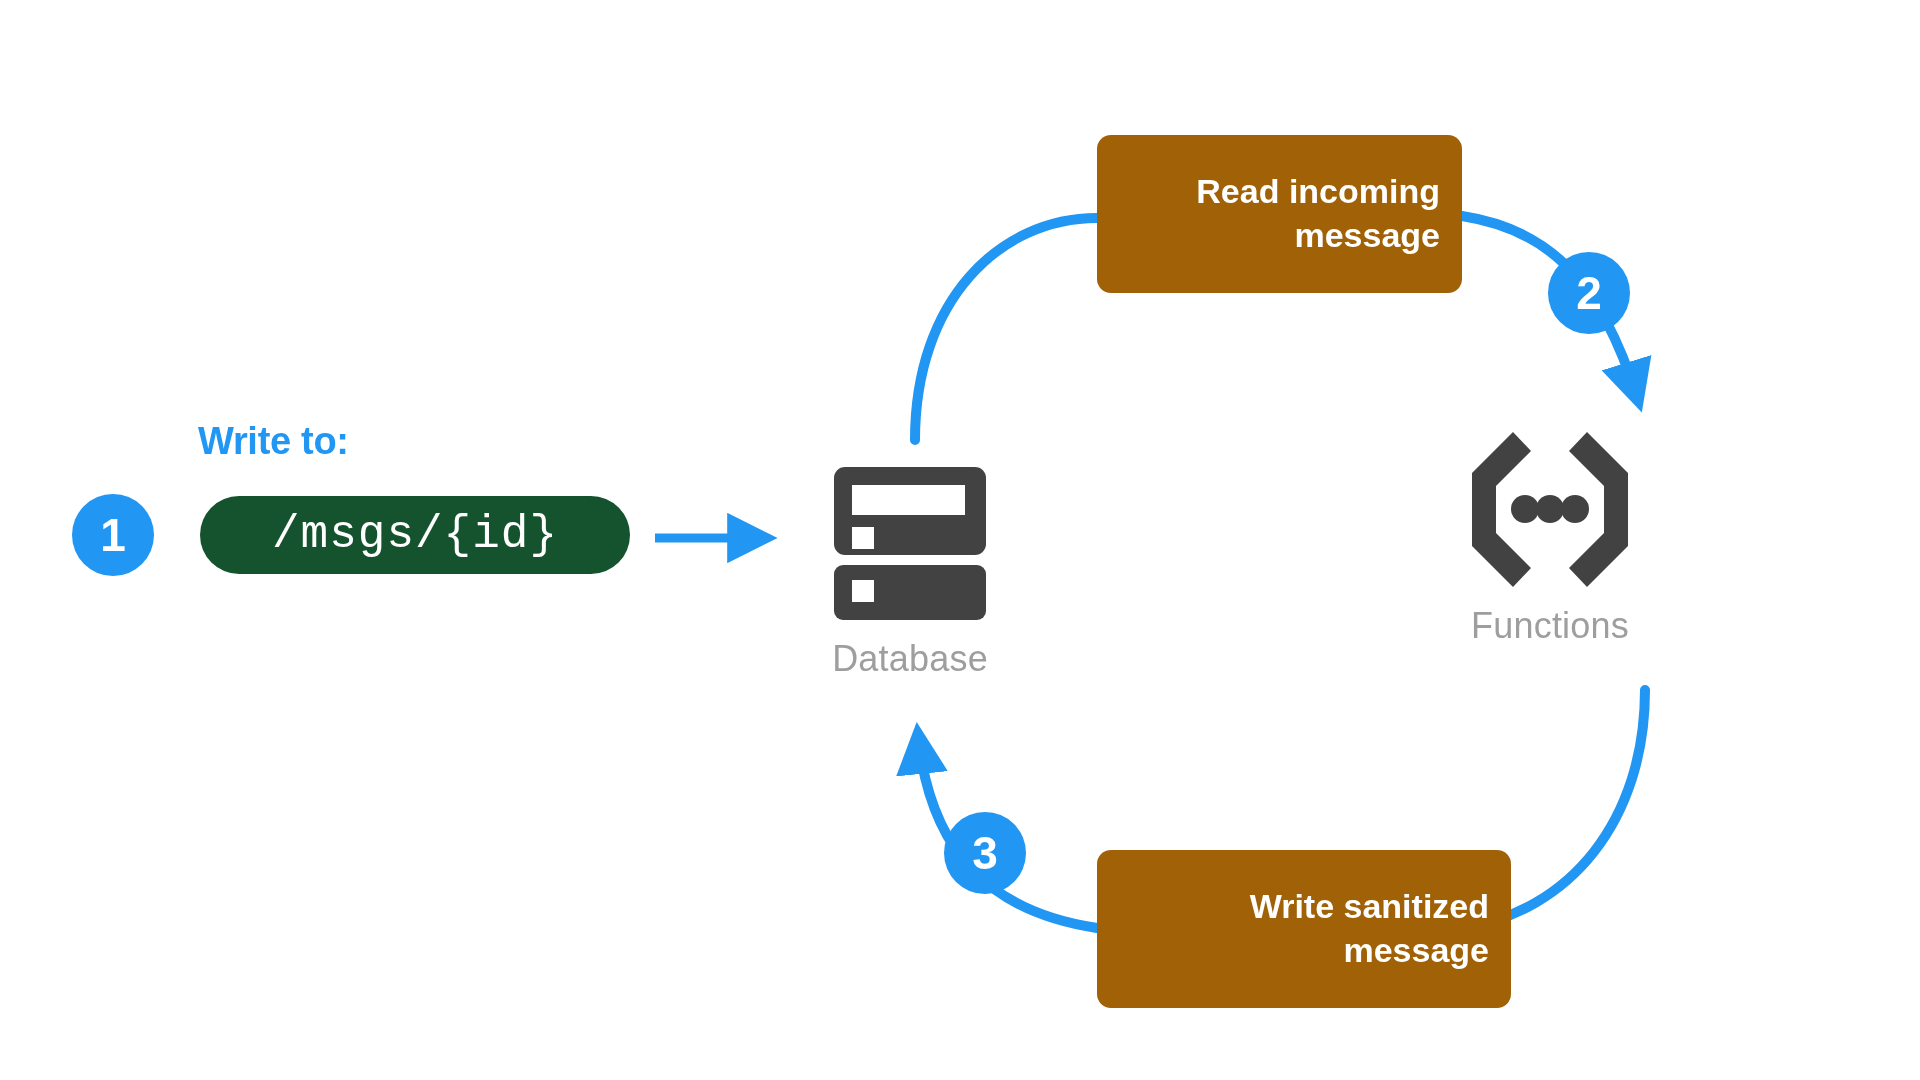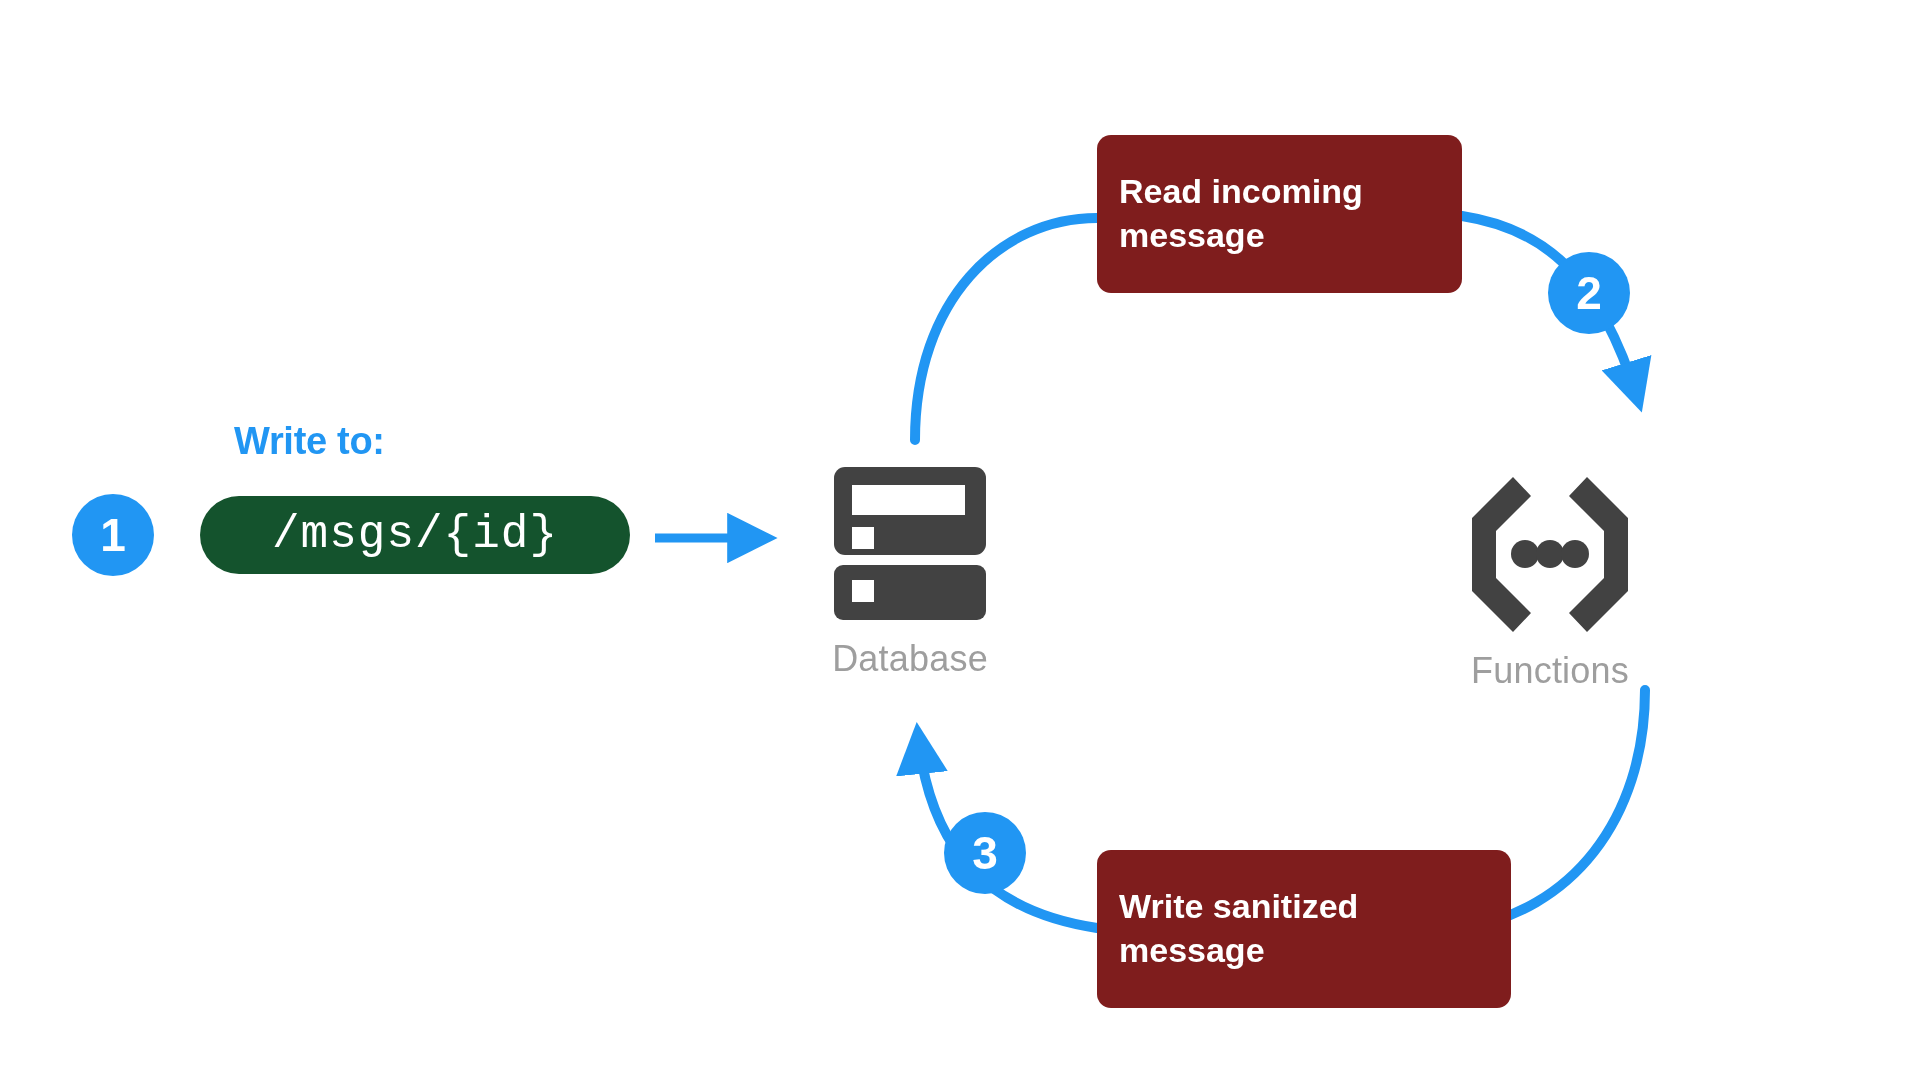--- a/index.html
+++ b/index.html
@@ -40,21 +40,20 @@
 
   
   #write-to-label {
     left: 198px;
     top: 420px;
     font-size: 38px;
     font-weight: bold;
     color: #2196f3;
     letter-spacing: -0.3px;
     white-space: nowrap;
-    margin-left: 36px;
   }
 
   
   .step-badge {
     position: absolute;
     width: 82px;
     height: 82px;
     border-radius: 50%;
     background: #2196f3;
     color: #ffffff;
@@ -84,29 +83,29 @@
     color: #ffffff;
     font-family: "Liberation Mono", "DejaVu Sans Mono", monospace;
     font-size: 46px;
     letter-spacing: 1px;
     white-space: nowrap;
   }
 
   
   .action-box {
     position: absolute;
-    background: #7f1d1d;
+    background: #a16207;
     border-radius: 14px;
     color: #ffffff;
     font-size: 34px;
     font-weight: bold;
     display: flex;
     align-items: center;
     justify-content: center;
-    text-align: left;
+    text-align: right;
     line-height: 1.28;
     padding: 0 22px;
     box-sizing: border-box;
   }
   #action-box-read {
     left: 1097px;
     top: 135px;
     width: 365px;
     height: 158px;
   }
@@ -118,21 +117,21 @@
   }
 
   
   .service {
     position: absolute;
     display: flex;
     flex-direction: column;
     align-items: center;
   }
   #service-database { left: 780px;  top: 465px; width: 260px; }
-  #service-functions { left: 1420px; top: 477px; width: 260px; }
+  #service-functions { left: 1420px; top: 432px; width: 260px; }
 
   .service-label {
     margin-top: 14px;
     font-size: 36px;
     color: #9e9e9e;
     letter-spacing: 0.2px;
     white-space: nowrap;
   }
 
   .icon-dark { display: block; }

